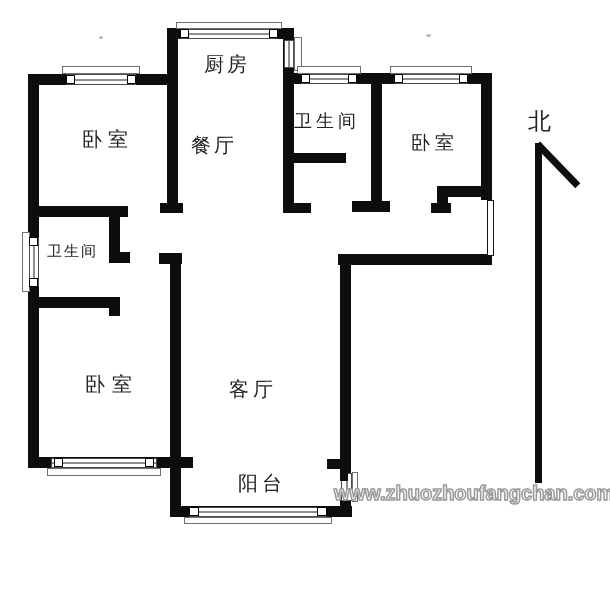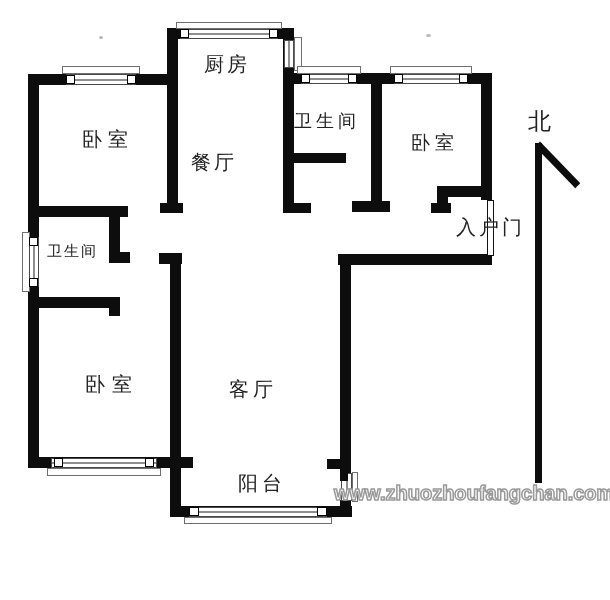--- a/index.html
+++ b/index.html
@@ -105,24 +105,23 @@
   <div class="sill" style="left:352px;top:472px;width:6px;height:30px;"></div>
   <div class="win-v" style="left:341px;top:473px;width:11px;height:28px;"></div>
   <div class="jamb-b" style="left:340px;top:472px;width:8px;height:9px;"></div>
 
   <div class="door-line" style="left:487px;top:200px;width:7px;height:56px;"></div>
 
   <div class="wall" style="left:535px;top:143px;width:7px;height:340px;"></div>
   <div class="north-diag"></div>
 
   <div class="lbl" style="left:204px;top:51px;font-size:20px;letter-spacing:3px;">厨房</div>
-  <div class="lbl" style="left:191px;top:132px;font-size:20px;letter-spacing:3px;margin-top:17px;">餐厅</div>
+  <div class="lbl" style="left:191px;top:132px;font-size:20px;letter-spacing:3px;">餐厅</div>
   <div class="lbl" style="left:294px;top:109px;font-size:18px;letter-spacing:4px;">卫生间</div>
   <div class="lbl" style="left:411px;top:130px;font-size:19px;letter-spacing:5px;">卧室</div>
-  <div class="lbl" style="left:456px;top:214px;font-size:20px;letter-spacing:3px;">入户门</div>
   <div class="lbl" style="left:528px;top:106px;font-size:23px;">北</div>
   <div class="lbl" style="left:82px;top:126px;font-size:20px;letter-spacing:6px;">卧室</div>
   <div class="lbl" style="left:47px;top:242px;font-size:15px;letter-spacing:2px;">卫生间</div>
   <div class="lbl" style="left:85px;top:371px;font-size:20px;letter-spacing:7px;">卧室</div>
   <div class="lbl" style="left:229px;top:376px;font-size:20px;letter-spacing:4px;">客厅</div>
   <div class="lbl" style="left:238px;top:470px;font-size:20px;letter-spacing:4px;">阳台</div>
 
   <div class="wm wm-url">www.zhuozhoufangchan.com</div>
 
   <div class="speck" style="left:99px;top:36px;width:4px;height:3px;"></div>

